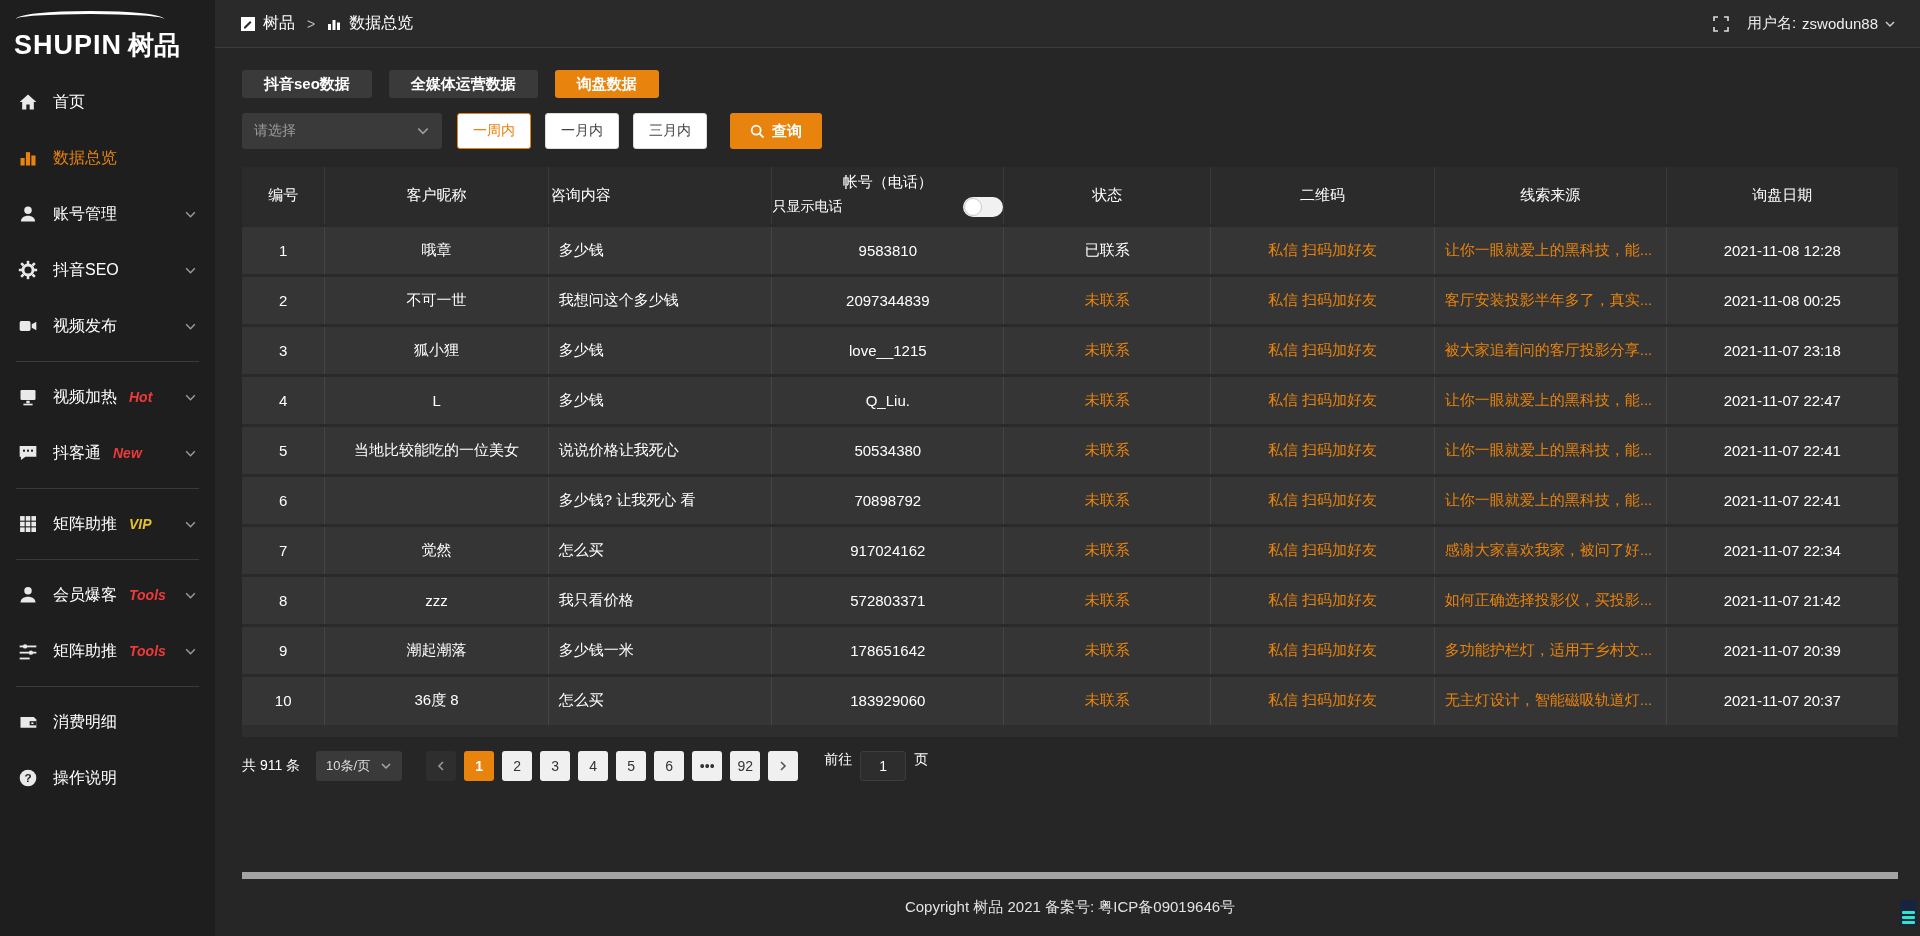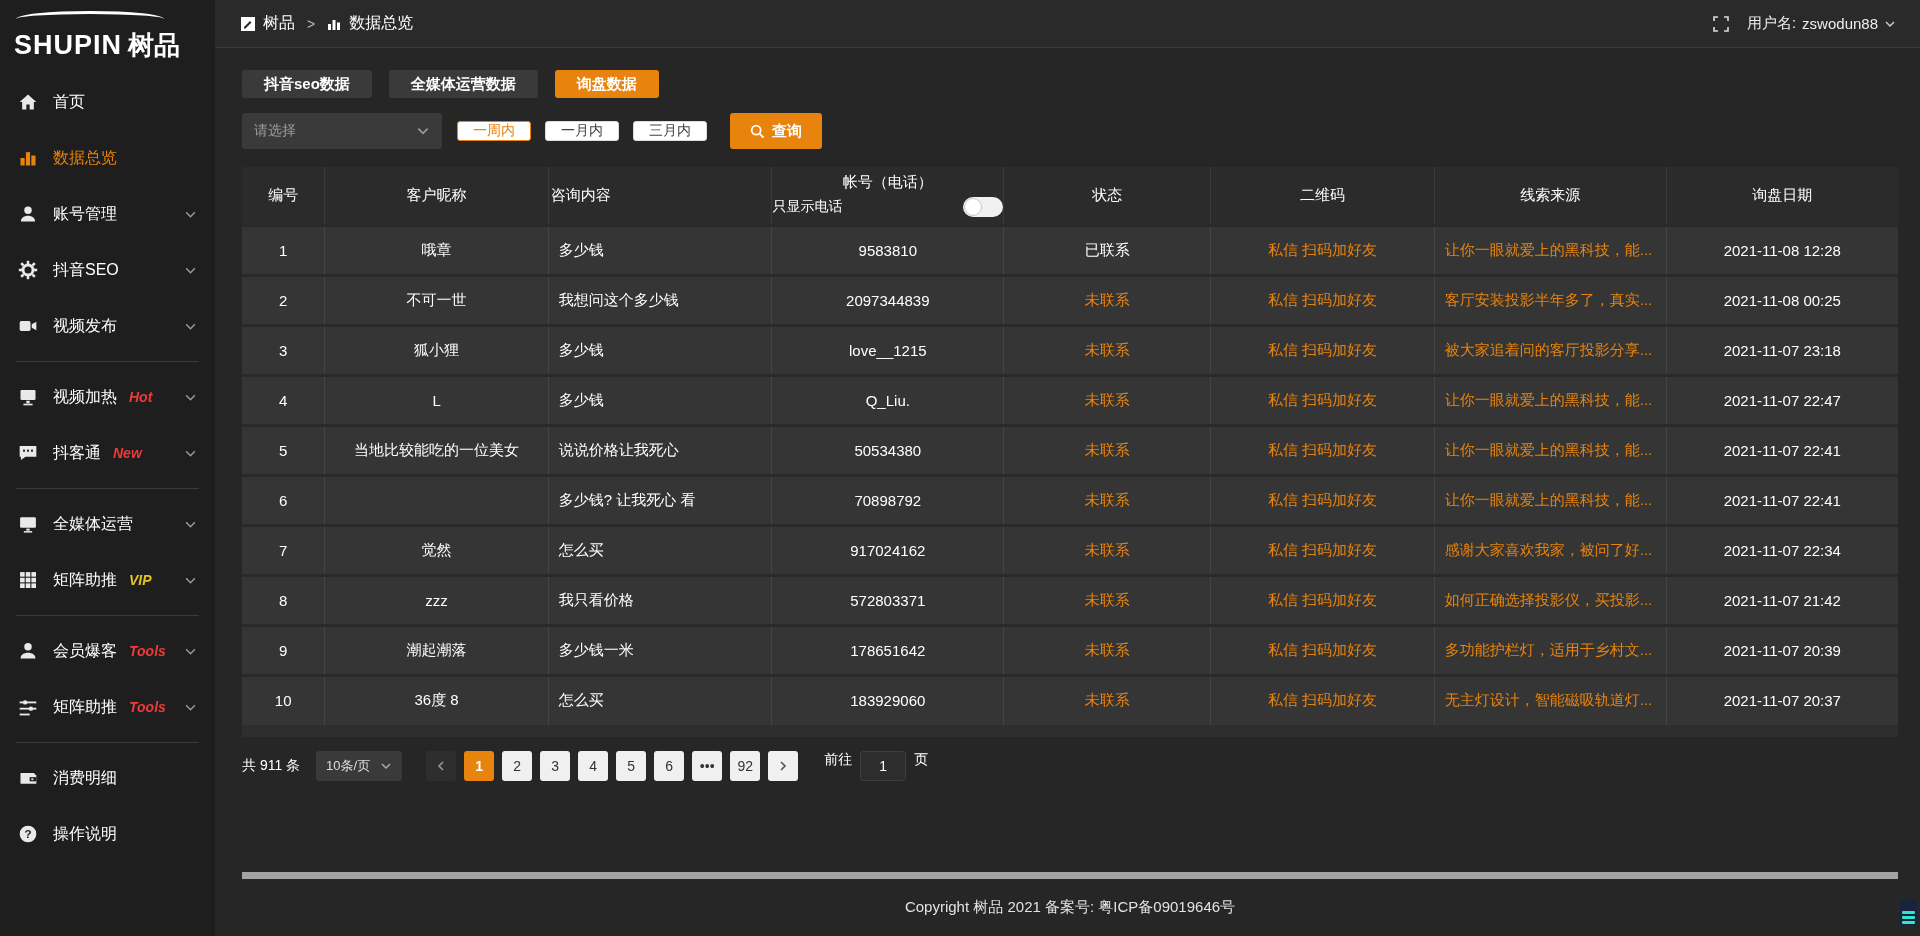--- a/index.html
+++ b/index.html
@@ -50,21 +50,21 @@
   .tab-bar{display:flex; gap:17px;}
   .tab{height:28px; padding:0 22px; border:none; border-radius:3px; background:#3a3a3a;
     color:#fff; font-size:15px; font-weight:bold; font-family:inherit; cursor:pointer;}
   .tab.active{background:var(--accent);}
 
   
   .filter-row{display:flex; align-items:center; gap:15px; margin-top:15px;}
   .select{width:200px; height:36px; background:#3a3a3a; border-radius:3px; color:#9b9b9b;
     display:flex; align-items:center; padding:0 12px; font-size:14px; cursor:pointer;}
   .select .sel-chevron{margin-left:auto;}
-  .time-btn{height:20px; width:74px; background:#fff; border:1px solid #dcdcdc; border-radius:3px;
+  .time-btn{height:36px; width:74px; background:#fff; border:1px solid #dcdcdc; border-radius:3px;
     color:#444; font-size:14px; font-family:inherit; cursor:pointer;}
   .time-btn.active{border:1px solid var(--accent); color:var(--accent);}
   .query-btn{height:36px; padding:0 20px; margin-left:8px; background:var(--accent); border:none;
     border-radius:3px; color:#fff; font-size:15px; font-weight:bold; font-family:inherit;
     display:flex; align-items:center; gap:7px; cursor:pointer;}
 
   
   .table-wrap{margin-top:18px; background:#2e2e2e; padding-bottom:12px;}
   table{width:100%; border-collapse:collapse; table-layout:fixed;}
   thead th{background:var(--thead-bg); height:58px; font-weight:normal; font-size:15px;
@@ -218,35 +218,20 @@
         </span>
         <span class="mi-label">抖客通</span>
         <span class="badge badge-red">New</span>
         <span class="mi-chevron">
           <svg width="13" height="13" viewBox="0 0 12 12">
             <polyline points="2,4 6,8 10,4" fill="none" stroke="#9a9a9a" stroke-width="1.4"></polyline>
           </svg>
         </span>
       </div>
       <div class="menu-divider"></div>
-      <div class="menu-item">
-        <span class="mi-icon">
-          <svg viewBox="0 0 24 24" width="20" height="20" fill="currentColor">
-            <rect x="2.5" y="4" width="19" height="12.5" rx="1.5"></rect>
-            <rect x="10" y="17.5" width="4" height="2.5"></rect>
-            <rect x="7" y="20.5" width="10" height="1.8"></rect>
-          </svg>
-        </span>
-        <span class="mi-label">全媒体运营</span>
-        <span class="mi-chevron">
-          <svg width="13" height="13" viewBox="0 0 12 12">
-            <polyline points="2,4 6,8 10,4" fill="none" stroke="#9a9a9a" stroke-width="1.4"></polyline>
-          </svg>
-        </span>
-      </div>
       <div class="menu-item">
         <span class="mi-icon">
           <svg viewBox="0 0 24 24" width="20" height="20" fill="currentColor">
             <g>
               <rect x="2.5" y="2.5" width="5.5" height="5.5"></rect>
               <rect x="9.3" y="2.5" width="5.5" height="5.5"></rect>
               <rect x="16.1" y="2.5" width="5.5" height="5.5"></rect>
               <rect x="2.5" y="9.3" width="5.5" height="5.5"></rect>
               <rect x="9.3" y="9.3" width="5.5" height="5.5"></rect>
               <rect x="16.1" y="9.3" width="5.5" height="5.5"></rect>

